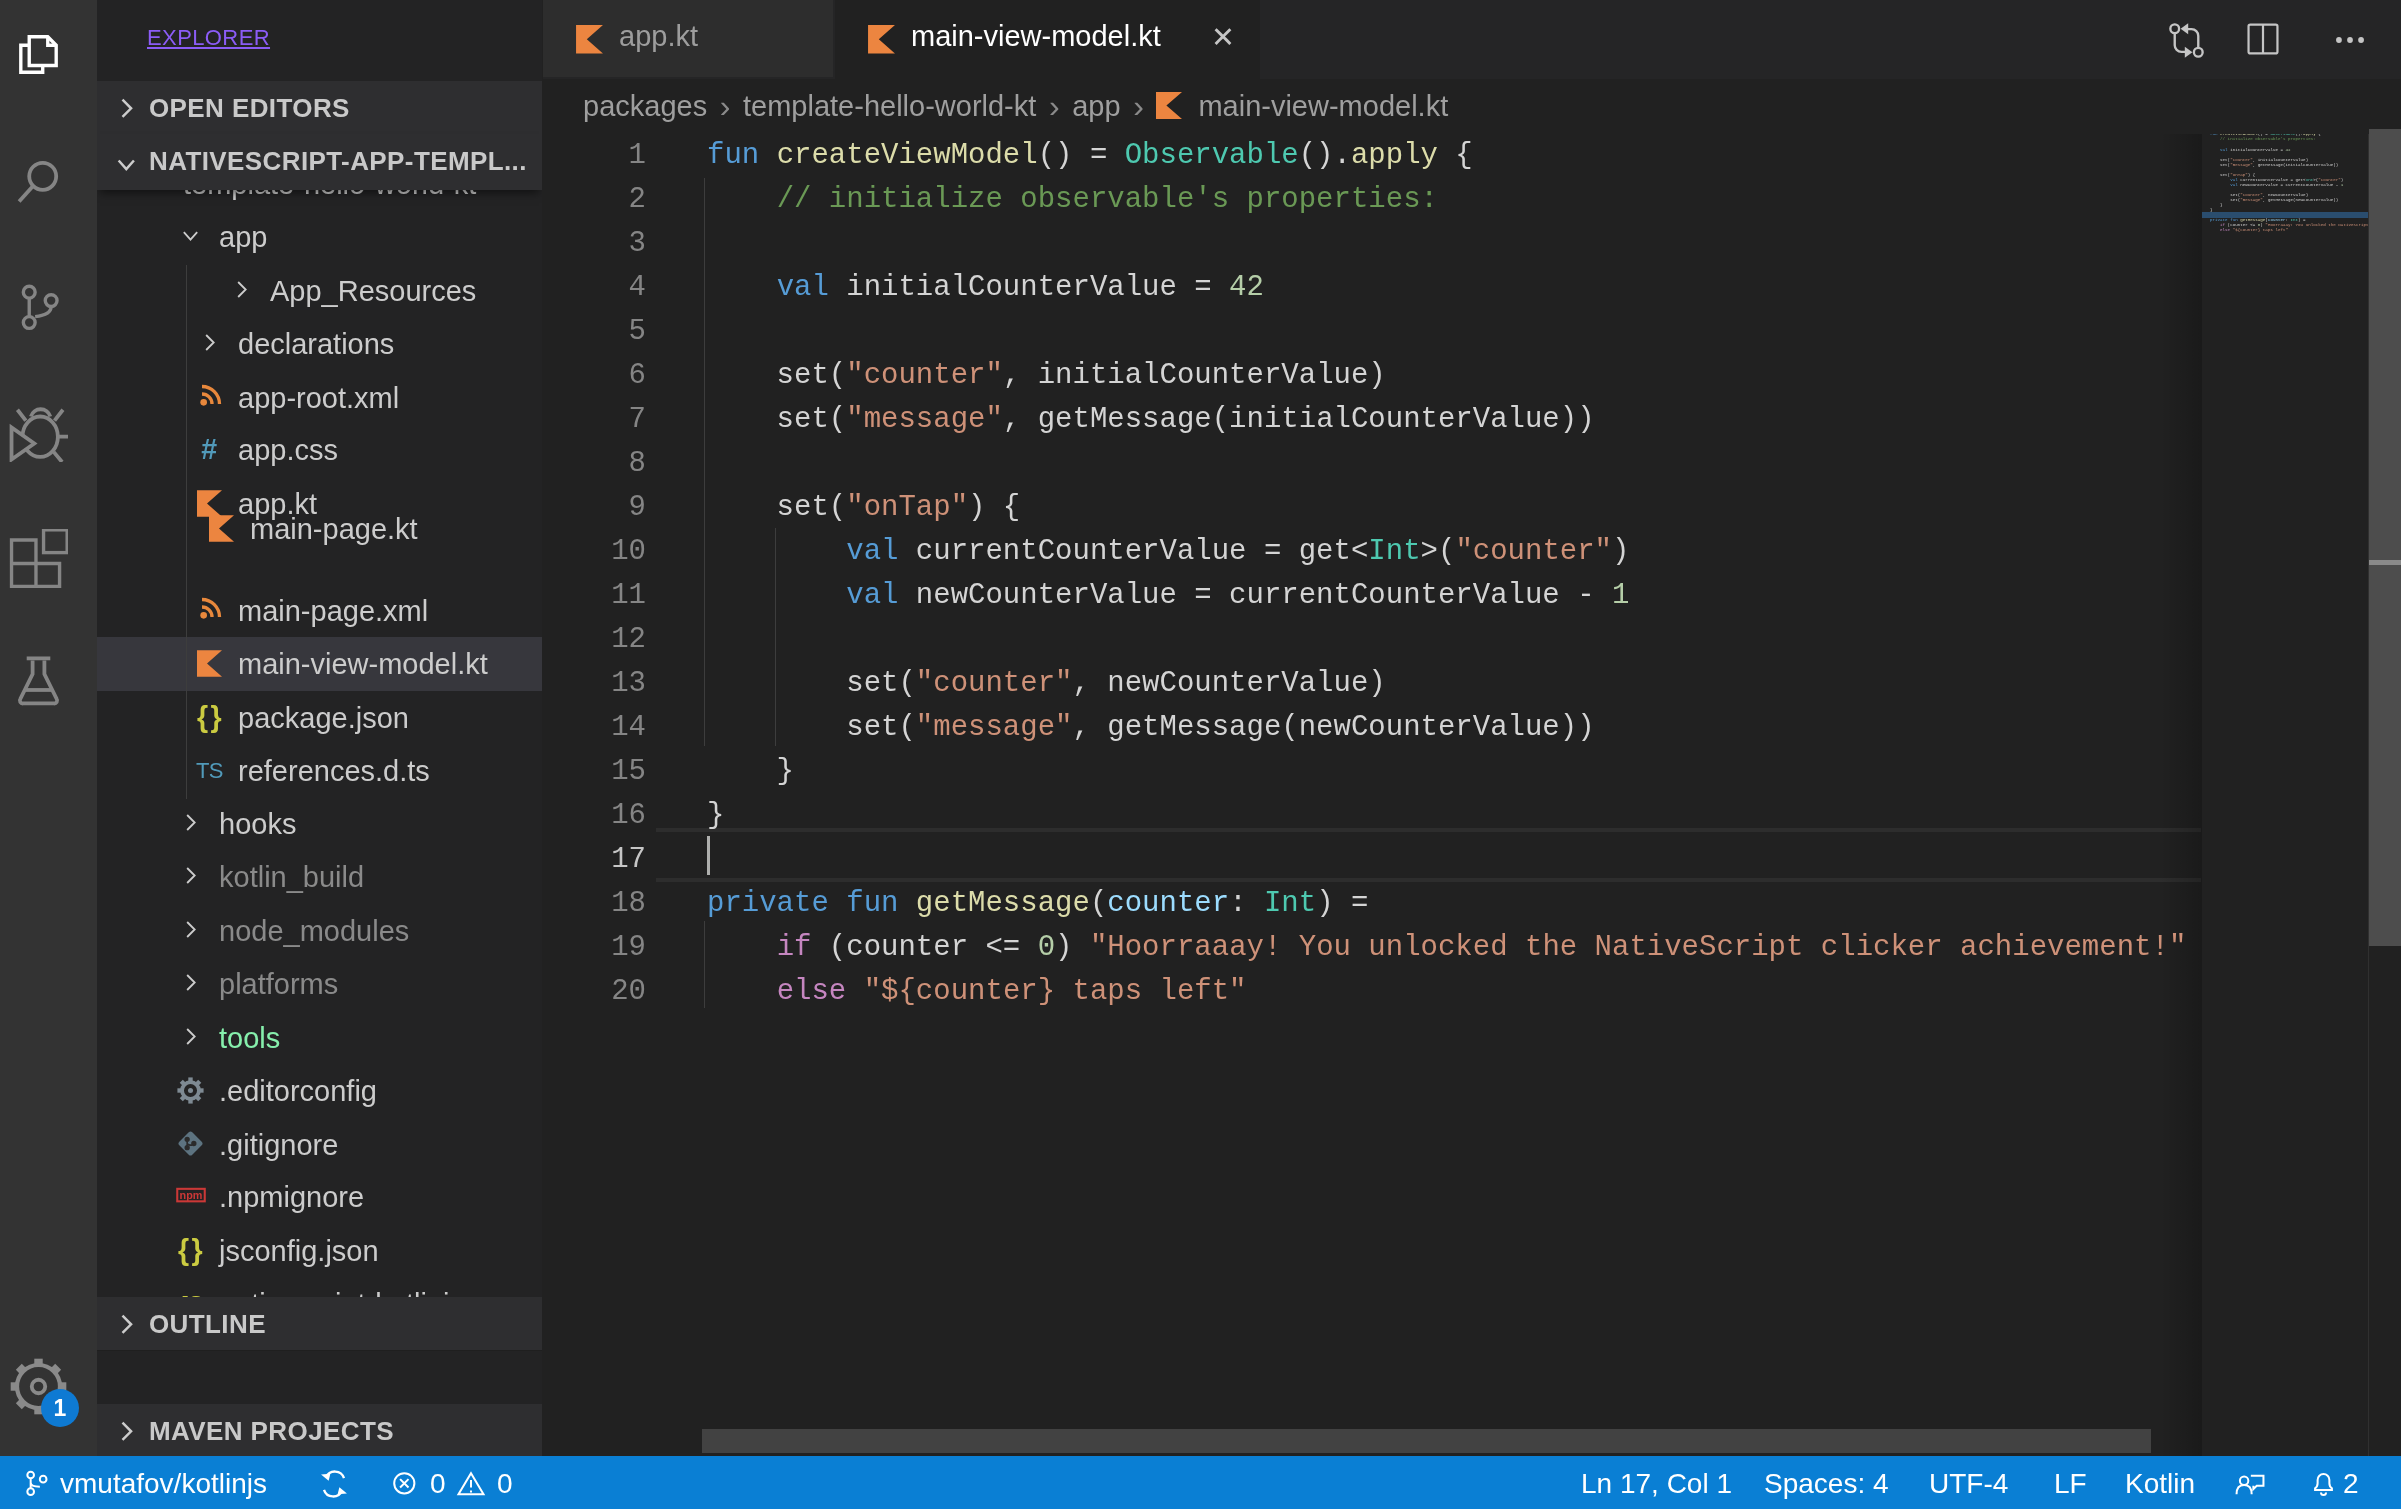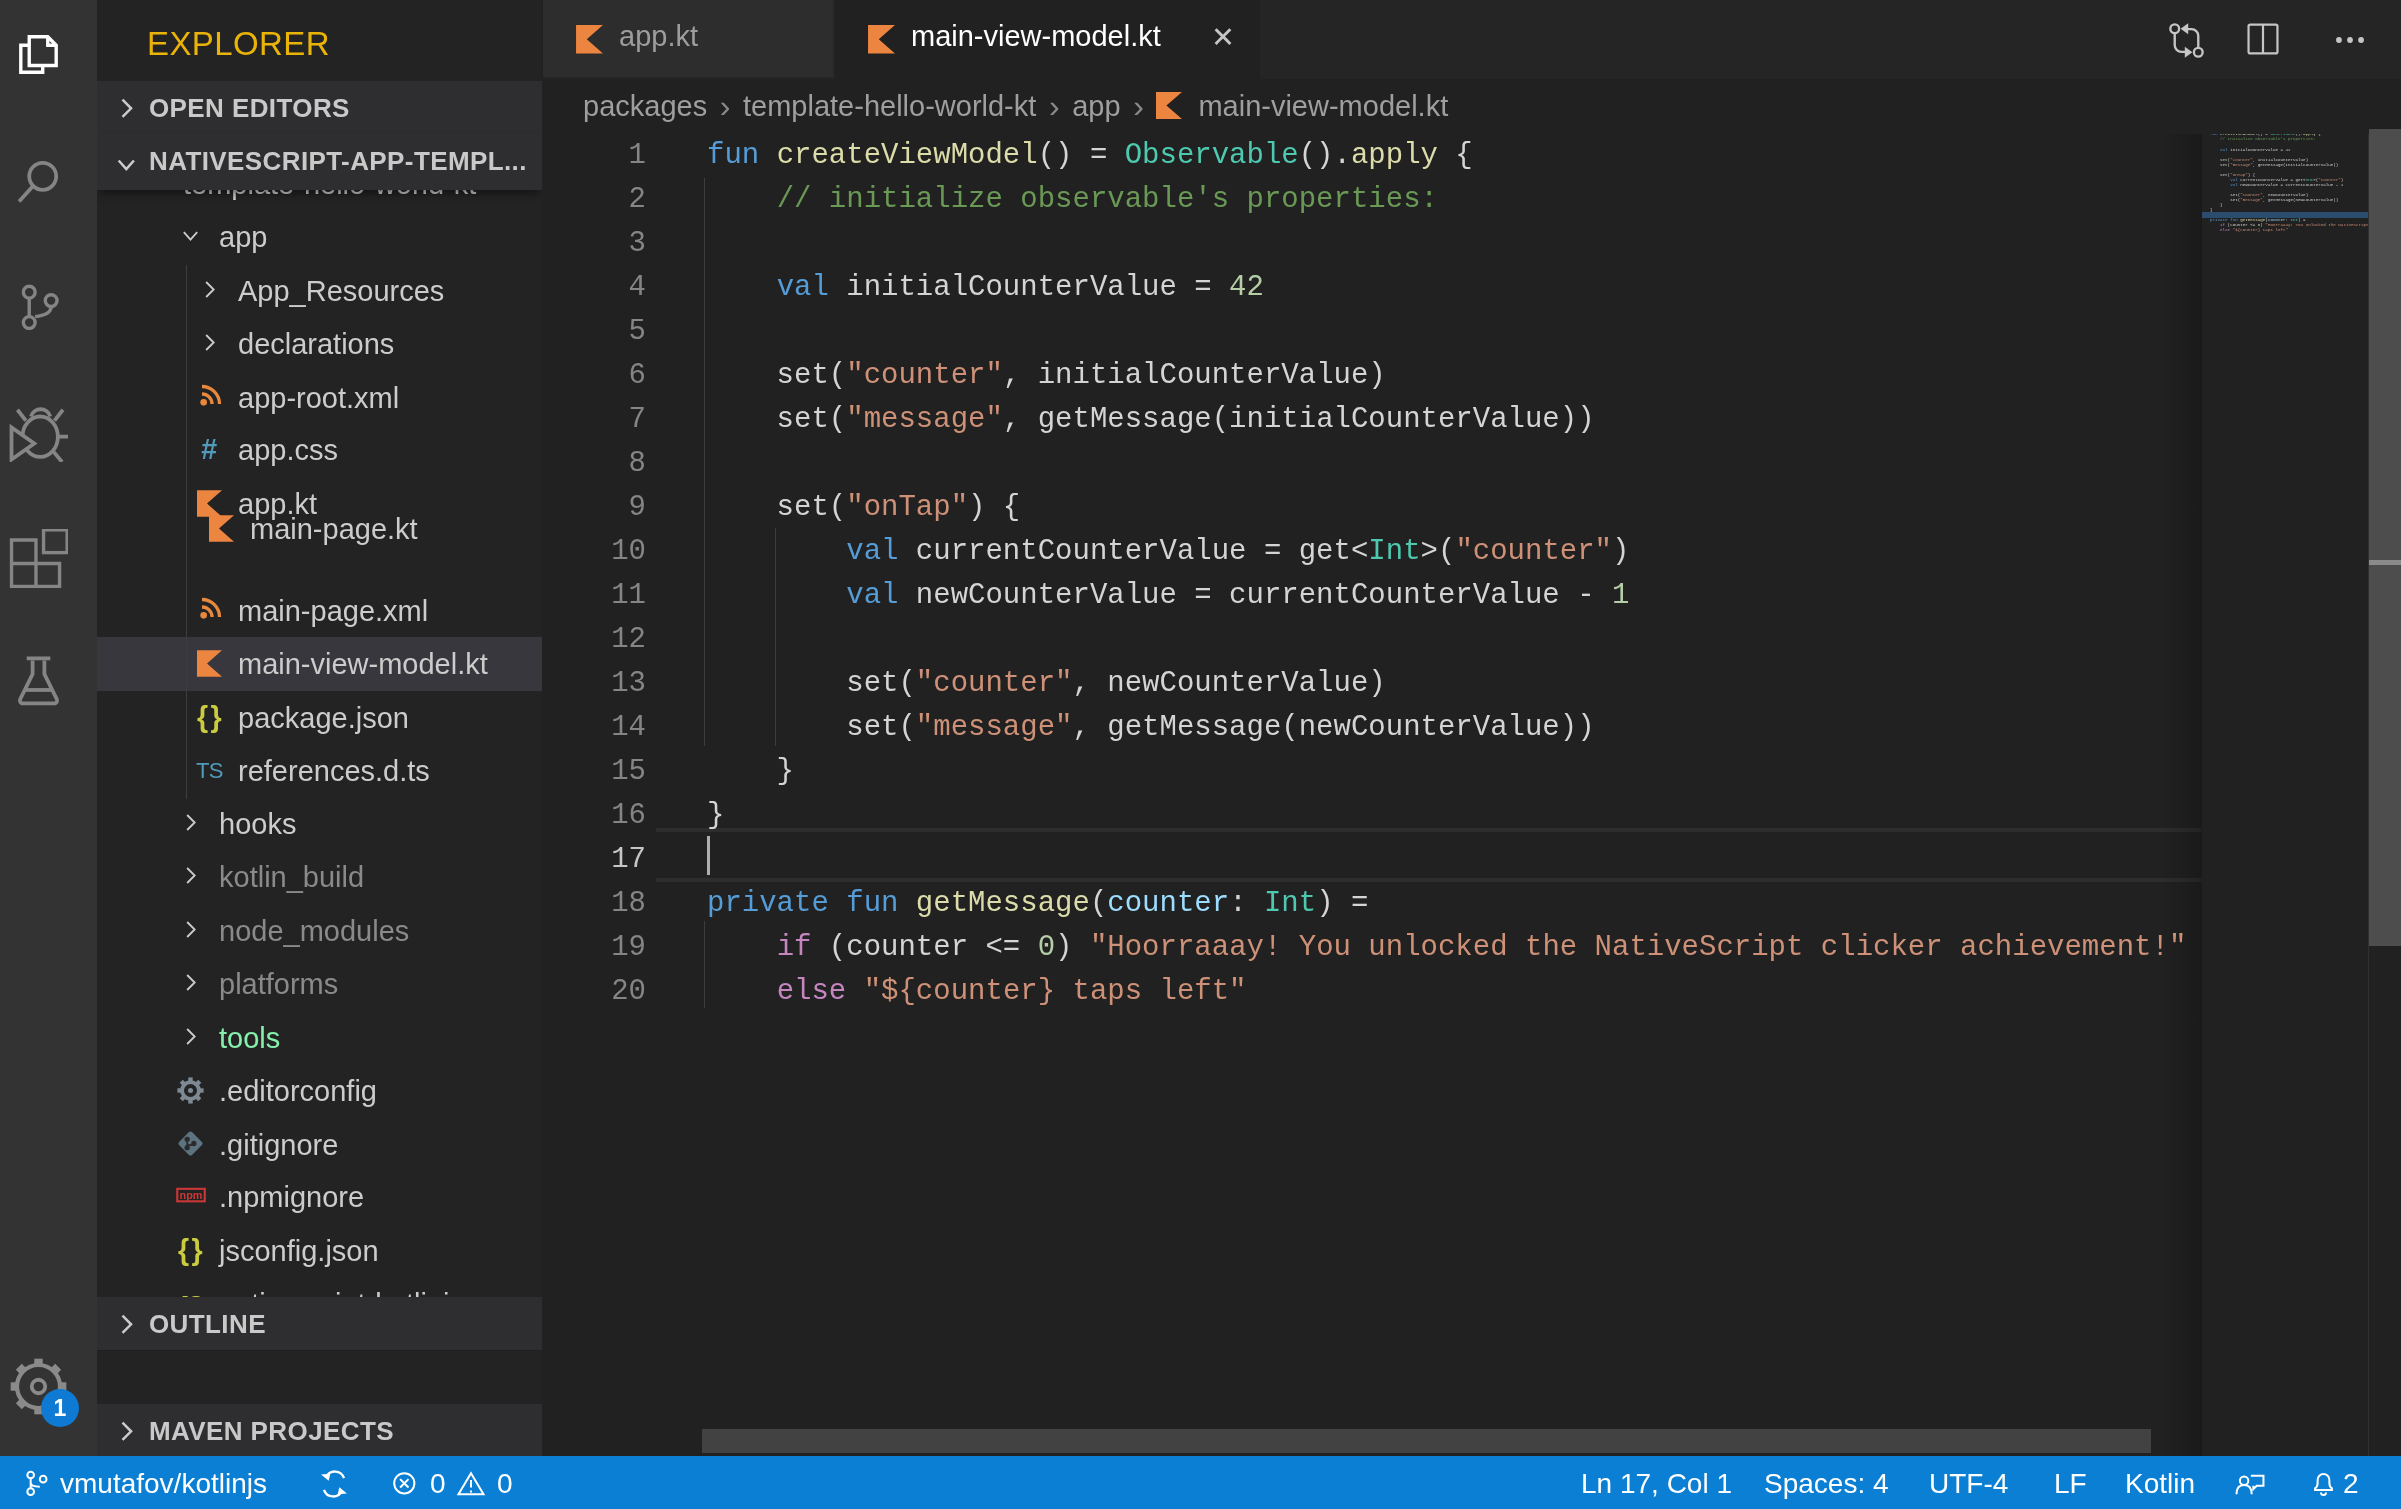--- a/index.html
+++ b/index.html
@@ -1,19 +1,19 @@
 <!DOCTYPE html>
 <html style="font-size:13.4px"><head><meta charset="utf-8"><style>
 * { margin:0; padding:0; box-sizing:border-box; }
 html,body { width:2401px; height:1509px; overflow:hidden; background:#212121;
   font-family:"Liberation Sans", sans-serif; }
 #activity { position:absolute; left:0; top:0; width:97px; height:1456px; background:#333333; }
 .aicon { position:absolute; left:9.2px; width:59px; height:59px; }
 #sidebar { position:absolute; left:97px; top:0; width:445px; height:1456px; background:#232324; overflow:hidden; }
-#explorer-title { position:absolute; left:50px; top:25px; font-size:33px; color:#eab308; letter-spacing:0.4px; }
+#explorer-title { position:absolute; left:50px; top:25px; font-size:22px; color:#8b5cf6; letter-spacing:0.4px;text-decoration:underline; }
 .shead { position:absolute; left:0; width:445px; height:54px; background:#2e2e30; }
 .shead .hchev { position:absolute; left:15px; top:12.6px; }
 .shead .htext { position:absolute; left:52px; top:11.8px; white-space:nowrap; font-size:26px; font-weight:bold; color:#c9c9c9; letter-spacing:0.4px; }
 .trow { position:absolute; left:0; width:445px; height:54px; }
 .selbg { position:absolute; left:0; width:445px; height:54px; background:#37373d; }
 .ticon { position:absolute; top:13.4px; width:28.6px; height:28.6px; text-align:center; }
 .ticon svg { display:block; margin:0 auto; }
 .ti { font-size:28.6px; font-weight:bold; line-height:27px; }
 .ti2 { font-size:22px; font-weight:normal; line-height:28.6px; letter-spacing:-0.8px; }
 .tlabel { position:absolute; top:11px; font-size:29px; white-space:nowrap; }
@@ -119,21 +119,21 @@
       <span class="tlabel" style="left:86px;color:#cccccc">template-hello-world-kt</span>
     </div>
   <div class="trow" style="top:210px;">
       <span class="ticon" style="left:79px">
         <svg width="25" height="25" viewBox="0 0 30 30" style="">
           <polyline points="7,11 15,20 23,11" fill="none" stroke="#cccccc" stroke-width="2.2"></polyline>
         </svg>
       </span>
       <span class="tlabel" style="left:122px;color:#cccccc">app</span>
     </div>
-    <div class="trow" style="top:264px;">
+    <div class="trow" style="top:264px;margin-left:32px;">
       <span class="ticon" style="left:98px">
         <svg width="25" height="25" viewBox="0 0 30 30" style="">
           <polyline points="11,6 20,15 11,24" fill="none" stroke="#cccccc" stroke-width="2.2"></polyline>
         </svg>
       </span>
       <span class="tlabel" style="left:141px;color:#cccccc">App_Resources</span>
     </div>
     <div class="trow" style="top:317px;">
       <span class="ticon" style="left:98px">
         <svg width="25" height="25" viewBox="0 0 30 30" style="">

